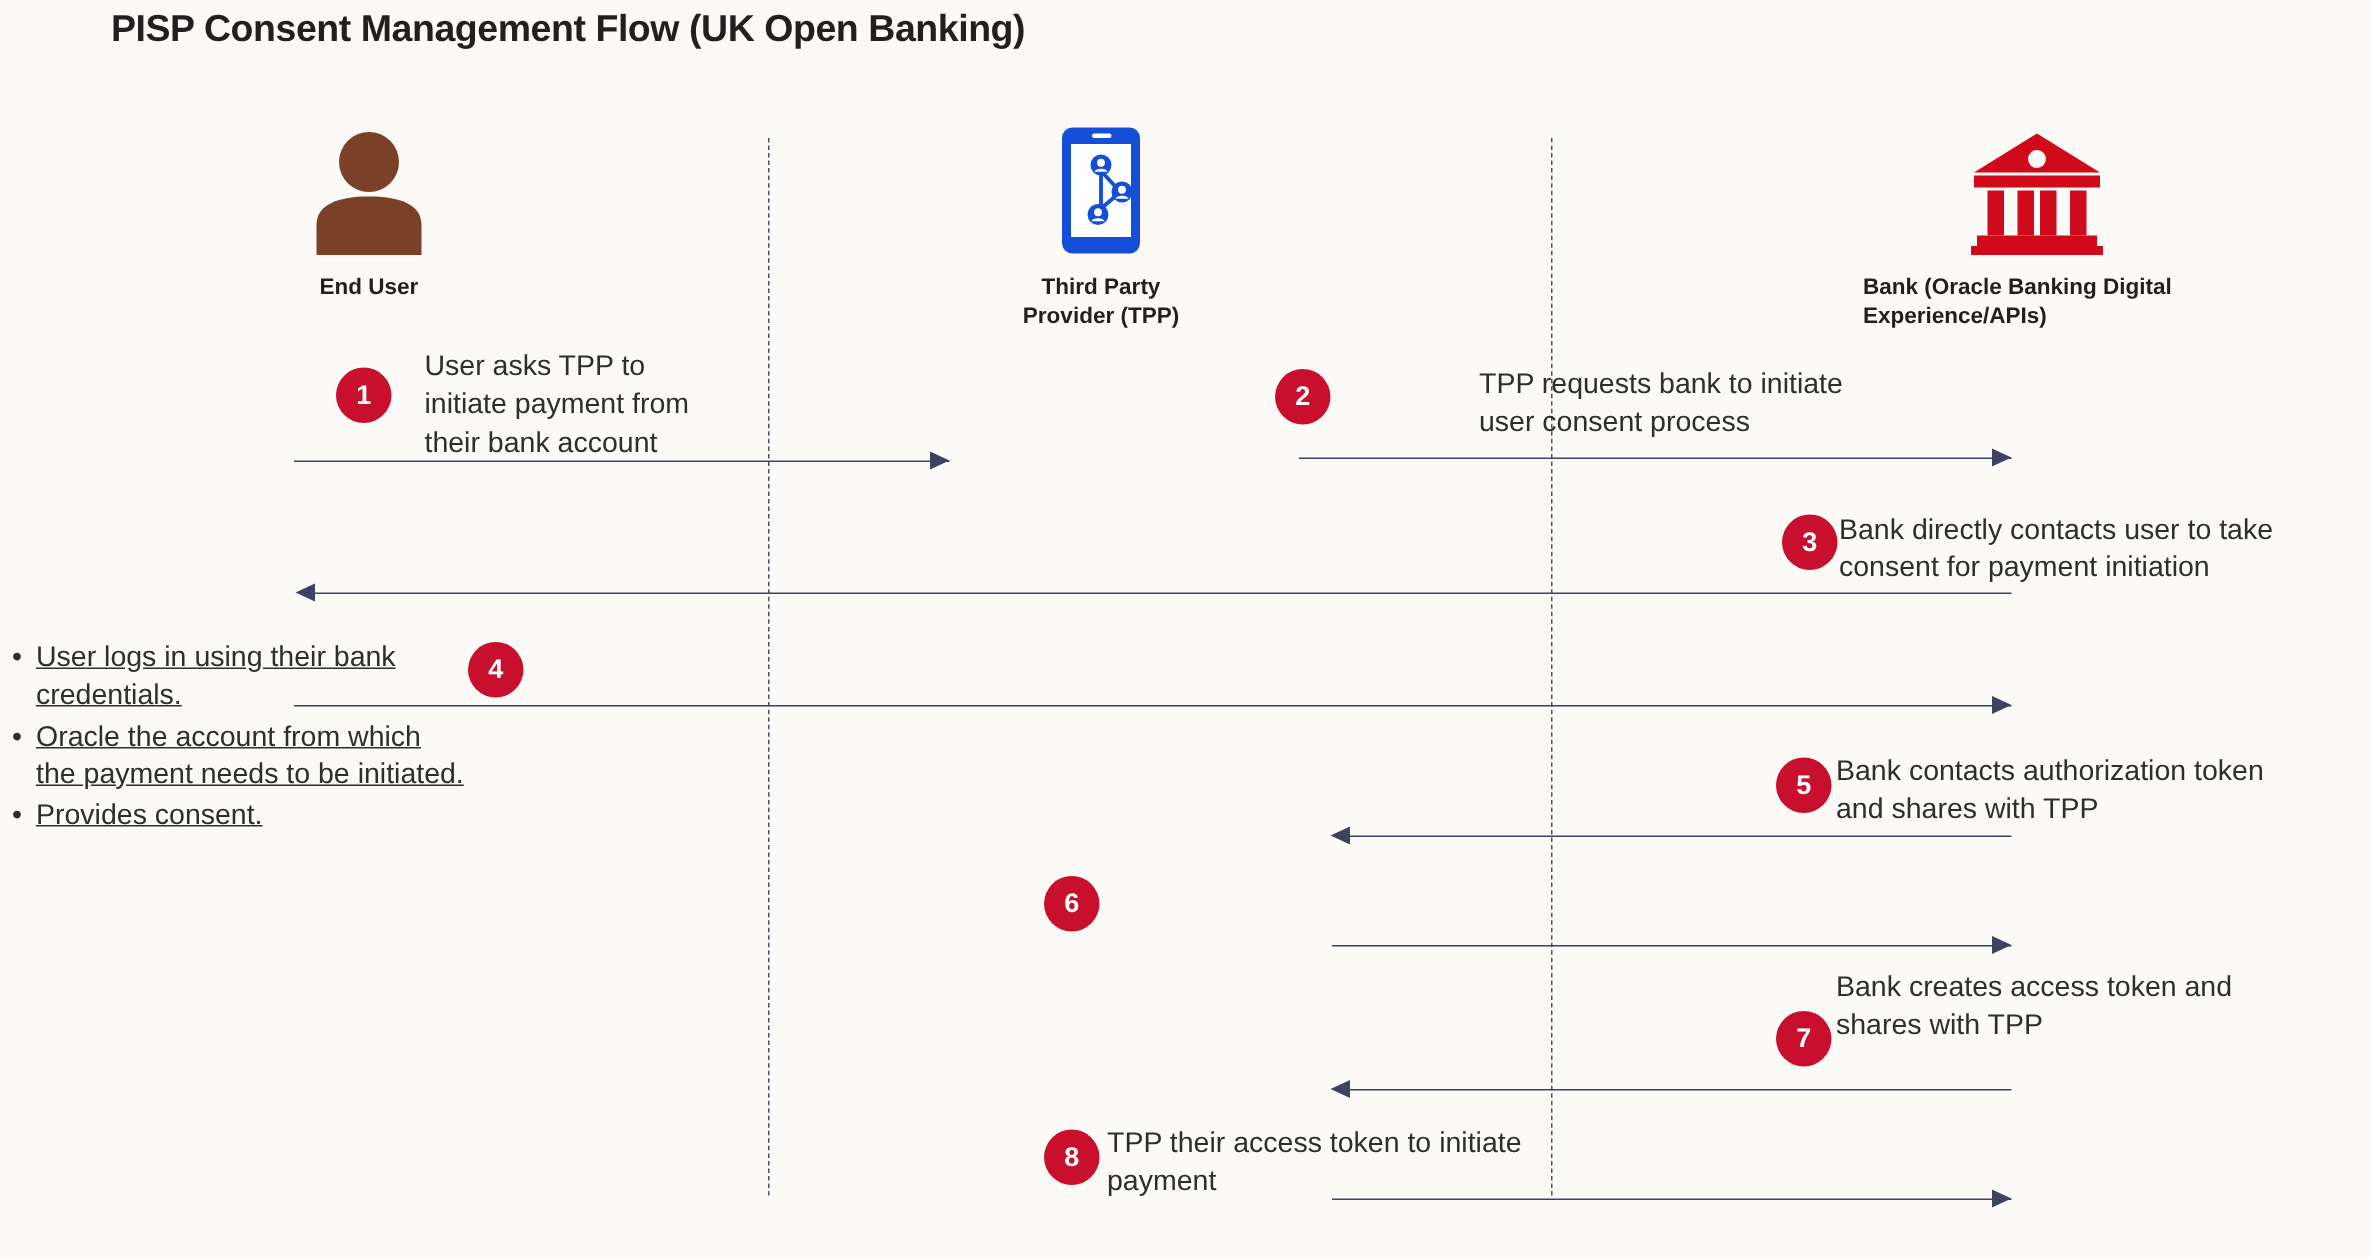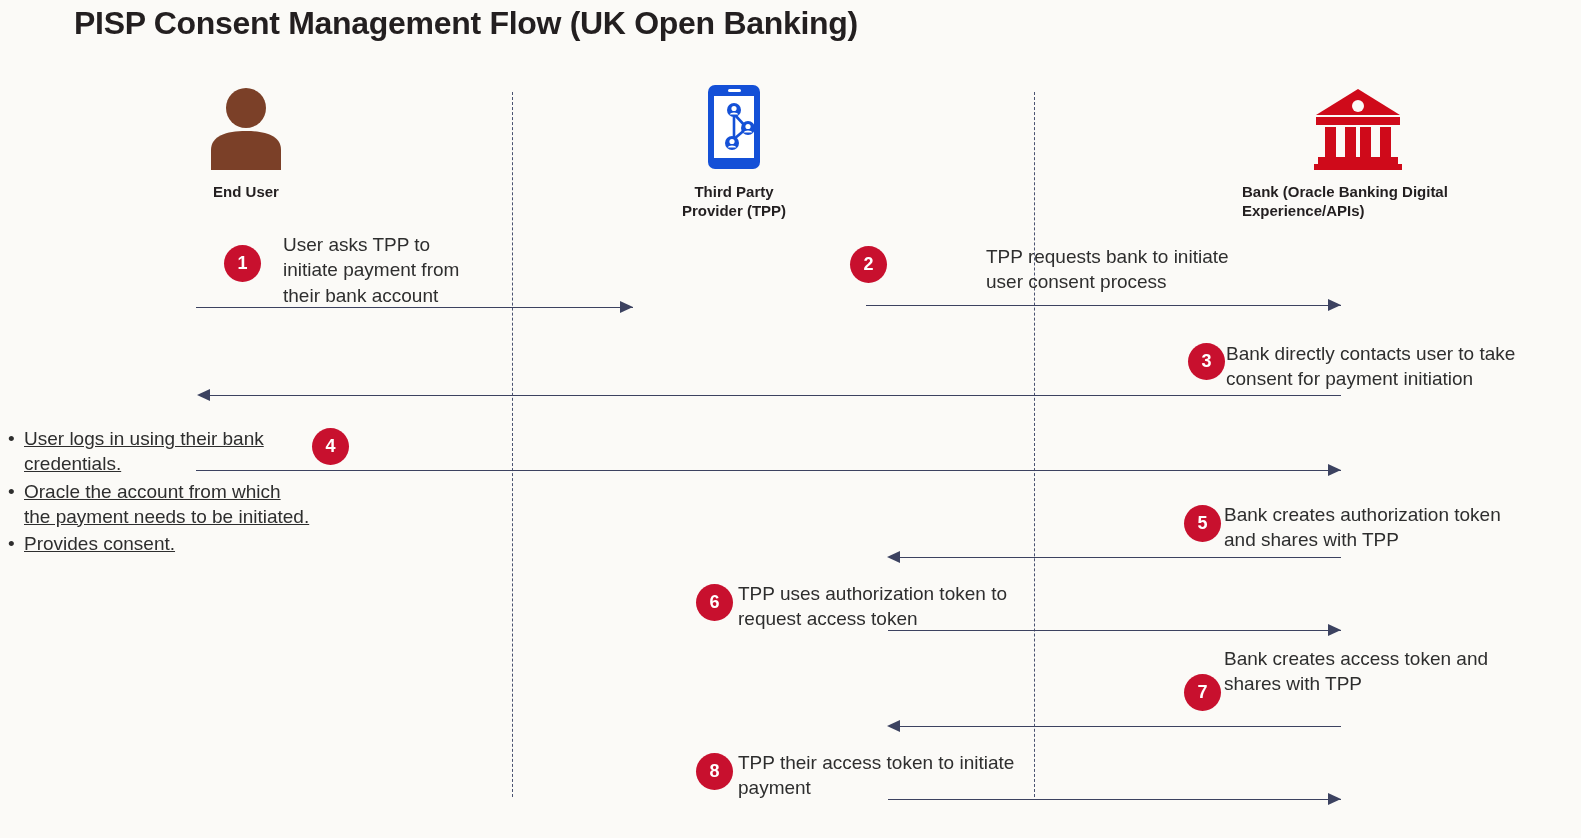--- a/index.html
+++ b/index.html
@@ -18,21 +18,21 @@
     height: 838px;
     background: #fbfaf7;
     overflow: hidden;
   }
 
   
   #diagram-title {
     position: absolute;
     left: 74px;
     top: 5px;
-    font-size: 32px;
+    font-size: 25px;
     font-weight: bold;
     color: #231f20;
     letter-spacing: -0.3px;
     white-space: nowrap;
   }
 
   
   .actor {
     position: absolute;
     text-align: center;
@@ -240,28 +240,26 @@
     <div class="bullet-row">
       <span class="bullet-dot">•</span>
       <span class="bullet-text">Provides consent.</span>
     </div>
   </div>
   <div class="step-badge" style="left:312px; top:428px;">4</div>
   <div class="msg-line" style="left:196px; top:470px; width:1145px;"></div>
   <div class="arrow-head right" style="left:1328px; top:464px;"></div>
 
   <div class="step-badge" style="left:1184px; top:505px;">5</div>
-  <div class="step-caption" style="left:1224px; top:502px; width:350px;">Bank creates authorization token
+  <div class="step-caption" style="left:1224px; top:502px; width:350px;">Bank contacts authorization token
 and shares with TPP</div>
   <div class="msg-line" style="left:900px; top:557px; width:441px;"></div>
   <div class="arrow-head left" style="left:887px; top:551px;"></div>
 
   <div class="step-badge" style="left:696px; top:584px;">6</div>
-  <div class="step-caption" style="left:738px; top:581px; width:320px;">TPP uses authorization token to
-request access token</div>
   <div class="msg-line" style="left:888px; top:630px; width:453px;"></div>
   <div class="arrow-head right" style="left:1328px; top:624px;"></div>
 
   <div class="step-badge" style="left:1184px; top:674px;">7</div>
   <div class="step-caption" style="left:1224px; top:646px; width:340px;">Bank creates access token and
 shares with TPP</div>
   <div class="msg-line" style="left:900px; top:726px; width:441px;"></div>
   <div class="arrow-head left" style="left:887px; top:720px;"></div>
 
   <div class="step-badge" style="left:696px; top:753px;">8</div>

